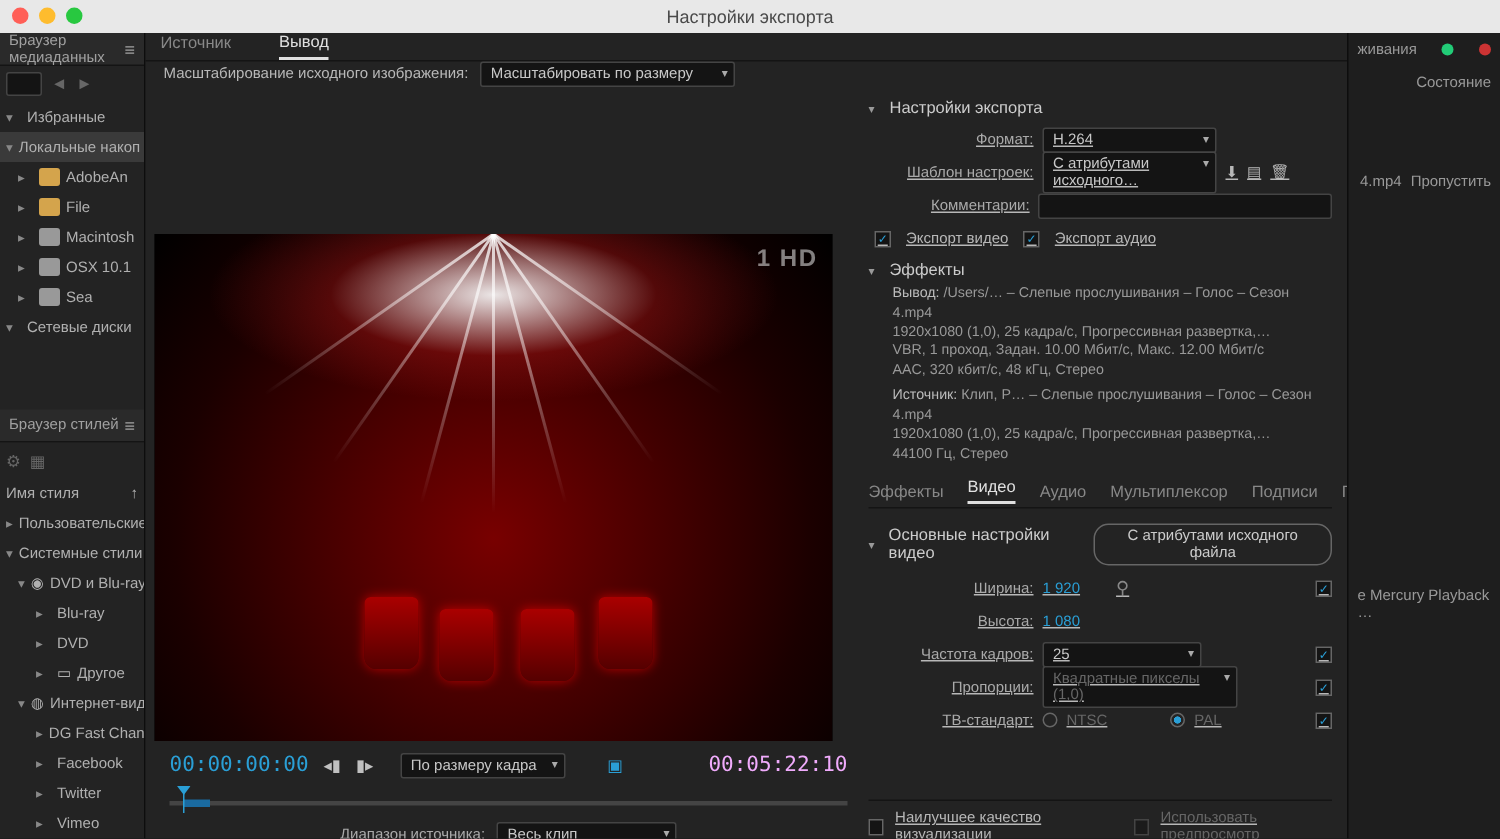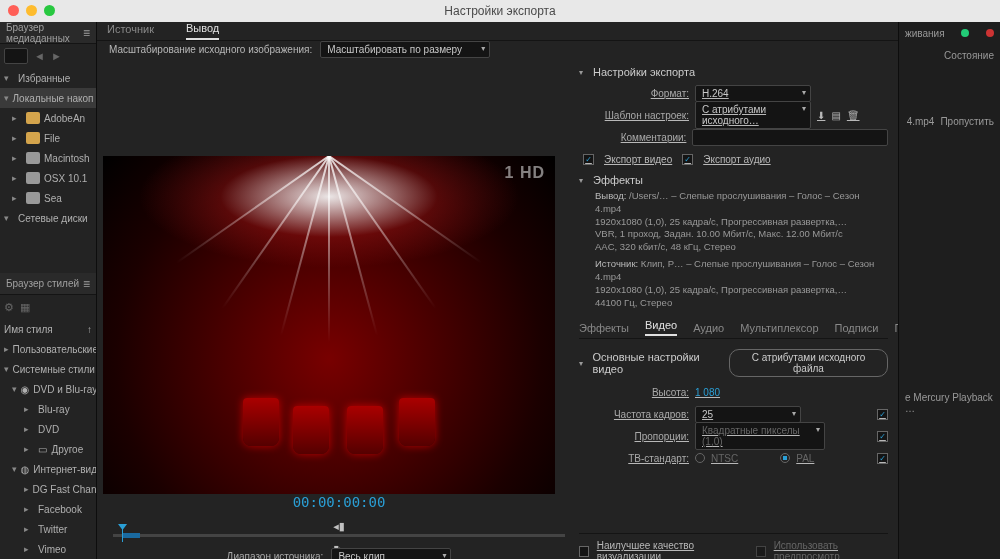--- a/index.html
+++ b/index.html
@@ -44,21 +44,21 @@
 
 .preview-col { width: 478px; display: flex; flex-direction: column; padding: 6px 0 0 6px; }
 .preview-canvas { width: 452px; height: 338px; background: #000; position: relative; overflow: hidden; margin-top: 92px; }
 .stage { position: absolute; inset: 0; background:
   radial-gradient(ellipse 60% 30% at 50% 12%, rgba(255,255,255,0.9), rgba(200,30,30,0.3) 40%, transparent 70%),
   radial-gradient(circle at 50% 60%, rgba(200,0,0,0.6), rgba(30,0,0,0.9) 70%, #000);
 }
 .beam { position: absolute; top: 0; left: 50%; width: 2px; height: 55%; background: linear-gradient(to bottom, rgba(255,255,255,0.8), transparent); transform-origin: top center; }
 .chair { position: absolute; width: 36px; height: 48px; background: linear-gradient(#a00, #500); border-radius: 4px 4px 8px 8px; box-shadow: 0 0 8px rgba(255,0,0,0.6); }
 .watermark { position: absolute; top: 8px; right: 10px; color: rgba(255,255,255,0.5); font-size: 16px; font-weight: bold; letter-spacing: 1px; }
-.timeline-bar { height: 32px; display: flex; align-items: center; padding: 0 10px; gap: 10px; font-size: 11px; flex-direction: column; }
+.timeline-bar { height: 32px; display: flex; align-items: center; padding: 0 10px; gap: 10px; font-size: 11px; }
 .tc { color: #2a9fd6; font-family: monospace; font-size: 14px; }
 .tc2 { color: #f0abfc; font-family: monospace; font-size: 14px; margin-left: auto; }
 .mini-btn { color: #c0c0c0; font-size: 11px; }
 .scrub { height: 18px; margin: 0 10px; position: relative; }
 .scrub-track { position: absolute; top: 8px; left: 0; right: 0; height: 3px; background: #444; }
 .scrub-sel { position: absolute; top: 7px; left: 2%; width: 4%; height: 5px; background: #1a6aa0; }
 .scrub-head { position: absolute; top: 2px; left: 2%; width: 1px; height: 14px; background: #2a9fd6; }
 .scrub-head::before { content: ""; position: absolute; top: -4px; left: -4px; width: 9px; height: 6px; background: #2a9fd6; clip-path: polygon(0 0,100% 0,50% 100%); }
 .src-range { height: 24px; display: flex; align-items: center; justify-content: center; gap: 8px; font-size: 10px; color: #aaa; }
 
@@ -328,20 +328,26 @@
         <span class="t">Публика</span>
 
       </div>
 
       <div class="section-hdr">
           <span class="twirl">▾</span>
           <span>Основные настройки видео</span>
         <span style="margin-left:auto;"><button class="btn-out">С атрибутами исходного файла</button></span>
       </div>
       <div class="srow">
+          <span class="lbl">Ширина:</span>
+          <span class="num">1 920</span>
+        <span class="chain" style="margin-left:18px;">⚲</span>
+        <span style="margin-left:auto;" class="chk on"></span>
+      </div>
+      <div class="srow">
           <span class="lbl">Высота:</span>
           <span class="num">1 080</span>
         </div>
       <div class="srow">
           <span class="lbl">Частота кадров:</span>
           <span class="select-dark" style="width:106px;">25</span>
           <span style="margin-left:auto;" class="chk on"></span>
         </div>
       <div class="srow">
           <span class="lbl">Пропорции:</span>

